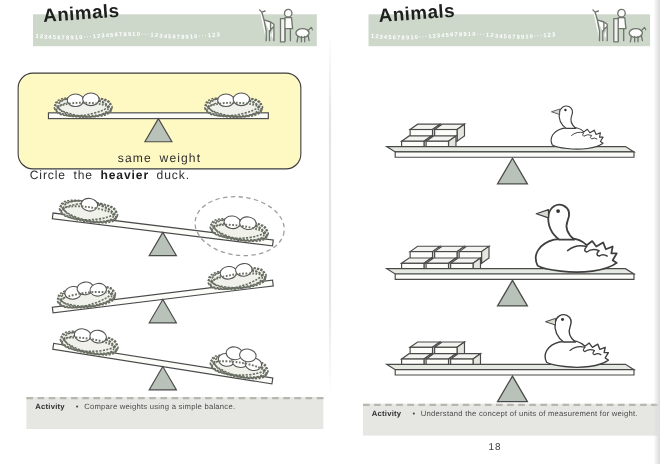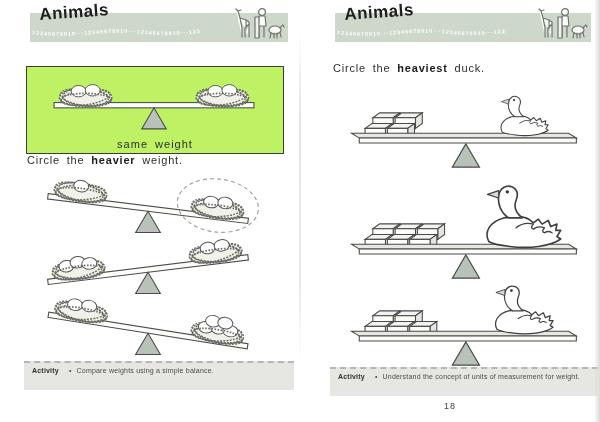--- a/index.html
+++ b/index.html
@@ -9,22 +9,22 @@
   .page.left{left:0;} .page.right{left:300px;}
   .gutter{position:absolute;left:299px;top:30px;width:2px;height:330px;
           background:linear-gradient(180deg,transparent,#e4e4e4 25%,#e7e7e7 75%,transparent);}
   .edge-shadow{position:absolute;right:0;top:0;width:6px;height:100%;
           background:linear-gradient(90deg,transparent,#d9d9d9);}
   .banner{position:absolute;height:29px;background:#cdd8cb;}
   .banner svg.trail{position:absolute;left:0;top:0;width:100%;height:100%;overflow:visible;}
   .unit-title{position:absolute;left:10px;top:-8px;font-size:17px;font-weight:bold;
           letter-spacing:.5px;color:#1f1f1f;transform:rotate(-4deg);transform-origin:left bottom;}
   .banner-icons{position:absolute;right:3px;bottom:0;width:52px;height:38px;overflow:visible;}
-  .example-box{position:absolute;left:26px;top:66px;width:256px;height:86px;
-          border:1.3px solid #3c3c3c;border-radius:0;background:#bef264;}
+  .example-box{position:absolute;left:16px;top:66px;width:256px;height:86px;
+          border:1.3px solid #3c3c3c;border-radius:14px;background:#fef9c3;}
   .example-box .fig{position:absolute;left:13px;top:-3px;width:228px;}
   .caption{position:absolute;left:0;bottom:3px;width:100%;text-align:center;
           font-size:11px;letter-spacing:1px;word-spacing:3px;color:#2e2e2e;}
   .instruction{position:absolute;font-size:11px;letter-spacing:.8px;word-spacing:3px;color:#2e2e2e;}
   .instruction b{font-weight:bold;color:#1d1d1d;}
   .fig{line-height:0;}
   .fig svg{overflow:visible;width:100%;height:auto;}
   .balance-row{position:absolute;width:230px;left:33px;}
   .duck-row{position:absolute;width:252px;left:36px;}
   .footer-strip{position:absolute;height:29px;background:#e6e6e2;
@@ -87,21 +87,21 @@
               <ellipse cx="200" cy="31" rx="8.5" ry="6.5" fill="#fff" stroke="#555" stroke-width="1.1"></ellipse>
               <ellipse cx="216" cy="30" rx="8.5" ry="6.5" fill="#fff" stroke="#555" stroke-width="1.1"></ellipse>
               <ellipse cx="208" cy="40.5" rx="29" ry="7" fill="none" stroke="#6b7064" stroke-width="2" stroke-dasharray="1.8 1.6"></ellipse>
             </g>
             <polygon points="130,50 116,74 144,74" fill="#b9c2b8" stroke="#4a4a4a" stroke-width="1.2"></polygon>
           </svg></div>
       <div class="caption">same weight</div>
     </div>
 
     <div class="instruction" style="left:27px;top:154px;">
-      <span>Circle the </span><b>heavier</b><span> weight.</span>
+      <span>Circle the </span><b>heavier</b><span> duck.</span>
     </div>
 
     <div class="fig balance-row" style="top:167px;"><svg viewBox="0 0 260 80" xmlns="http://www.w3.org/2000/svg">
           <g transform="rotate(7 130 47)">
             <rect x="16" y="44" width="228" height="6" fill="#fcfcf9" stroke="#4a4a4a" stroke-width="1.2"></rect>
             <ellipse cx="52" cy="38" rx="30" ry="10.5" fill="#eff1ea"></ellipse>
             <ellipse cx="52" cy="38" rx="30" ry="10.5" fill="none" stroke="#666b60" stroke-width="1.6" stroke-dasharray="2.2 1.4" transform="rotate(0 52 38)"></ellipse>
             <ellipse cx="52" cy="38" rx="28" ry="8.5" fill="none" stroke="#666b60" stroke-width="1.6" stroke-dasharray="2.2 1.4" transform="rotate(-8 52 38)"></ellipse>
             <ellipse cx="52" cy="38" rx="29" ry="9.5" fill="none" stroke="#666b60" stroke-width="1.6" stroke-dasharray="2.2 1.4" transform="rotate(7 52 38)"></ellipse>
             <ellipse cx="52" cy="38" rx="26" ry="10" fill="none" stroke="#666b60" stroke-width="1.6" stroke-dasharray="2.2 1.4" transform="rotate(3 52 38)"></ellipse>
@@ -194,23 +194,20 @@
             <path d="M22,13 L22,34 L26,34 L26,13 Z" fill="#f2f3ef"></path>
           </g>
           <g>
             <ellipse cx="42" cy="26" rx="6" ry="4"></ellipse>
             <path d="M47,24 L50,21 L51,23 M38,29 L37,34 M41,29 L41,34 M44,29 L44,34 M47,28 L48,33"></path>
           </g>
         </g>
       </svg>
     </div>
 
-    <div class="instruction" style="left:33px;top:62px;">
-      <span>Circle the </span><b>heaviest</b><span> duck.</span>
-    </div>
 
     <div class="fig duck-row" style="top:78px;"><svg viewBox="0 0 260 95" xmlns="http://www.w3.org/2000/svg">
           <polygon points="38,41 45,36 66,36 59,41" fill="#f3f4ef" stroke="#4a4a4a" stroke-width="1.1"></polygon>
           <polygon points="59,41 66,36 66,47 59,52" fill="#e4e6df" stroke="#4a4a4a" stroke-width="1.1"></polygon>
           <rect x="38" y="41" width="21" height="11" fill="#fdfdfa" stroke="#4a4a4a" stroke-width="1.1"></rect>
           <polygon points="61,41 68,36 89,36 82,41" fill="#f3f4ef" stroke="#4a4a4a" stroke-width="1.1"></polygon>
           <polygon points="82,41 89,36 89,47 82,52" fill="#e4e6df" stroke="#4a4a4a" stroke-width="1.1"></polygon>
           <rect x="61" y="41" width="21" height="11" fill="#fdfdfa" stroke="#4a4a4a" stroke-width="1.1"></rect>
           <polygon points="30,52 37,47 58,47 51,52" fill="#f3f4ef" stroke="#4a4a4a" stroke-width="1.1"></polygon>
           <polygon points="51,52 58,47 58,58 51,63" fill="#e4e6df" stroke="#4a4a4a" stroke-width="1.1"></polygon>

